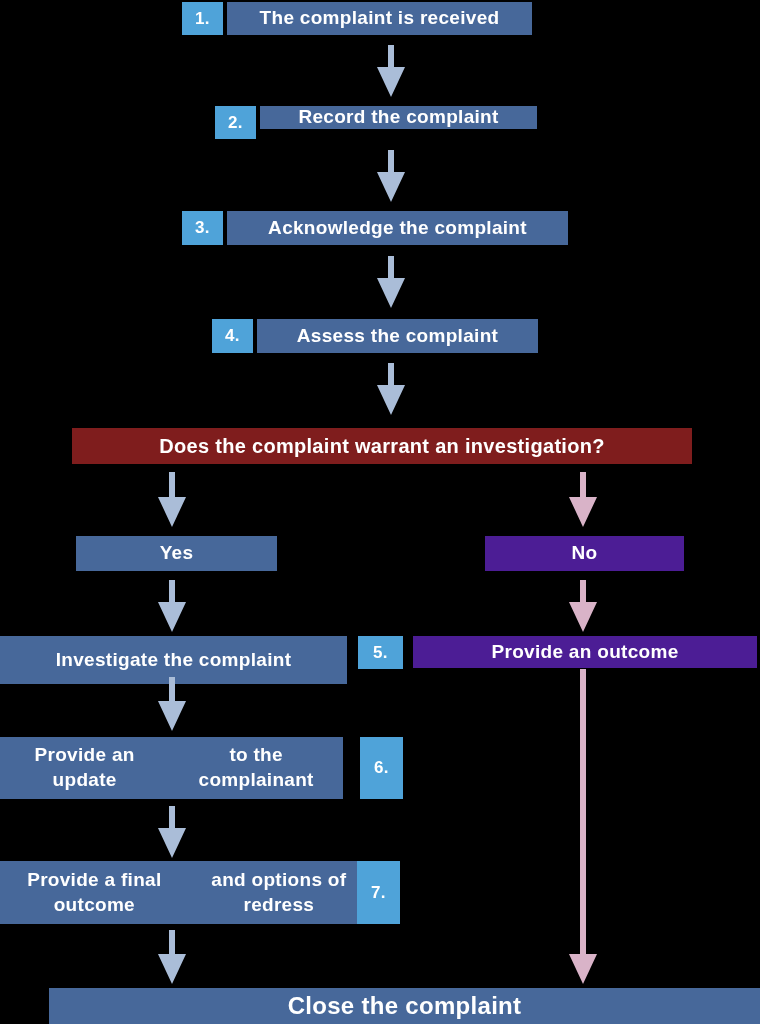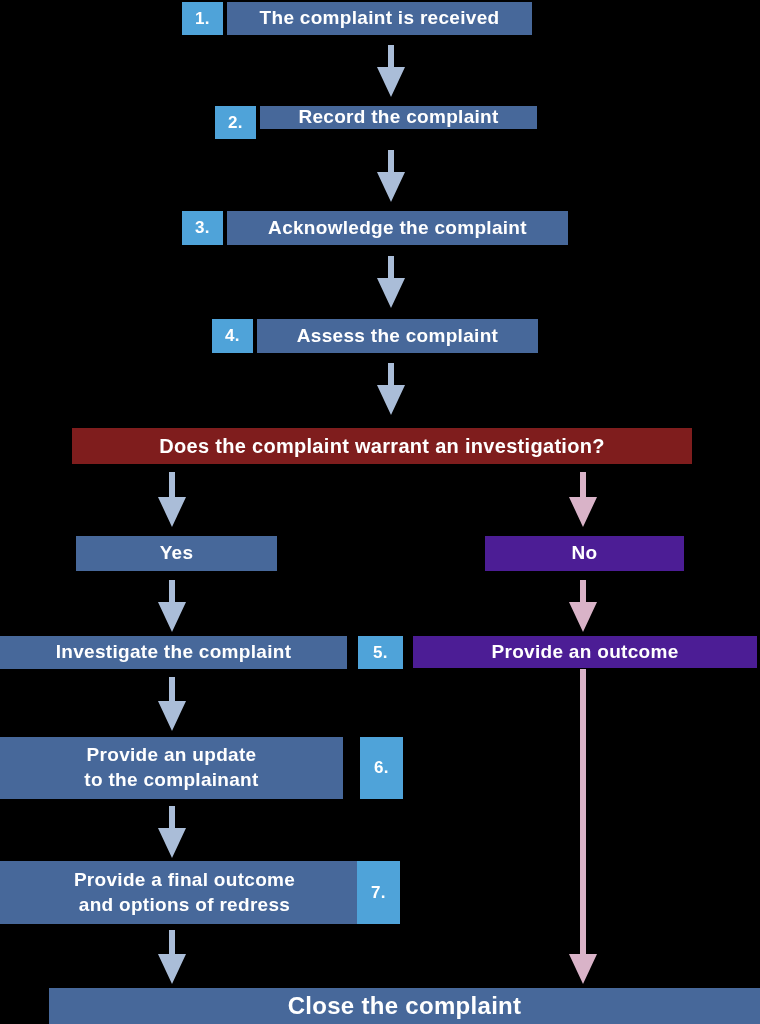--- a/index.html
+++ b/index.html
@@ -101,41 +101,41 @@
 
   <div class="arrow blue-arrow" style="left:158px;top:580px;height:52px">
       <div class="stem"></div>
       <div class="head"></div>
     </div>
   <div class="arrow pink-arrow" style="left:569px;top:580px;height:52px">
       <div class="stem"></div>
       <div class="head"></div>
     </div>
 
-  <div class="node blue" style="left:0;top:636px;width:347px;height:33px">Investigate the complaint</div>
+  <div class="node blue" style="left:0;top:636px;width:347px;height:48px">Investigate the complaint</div>
   <div class="badge" style="left:358px;top:636px;width:45px;height:33px">5.</div>
   <div class="node maroon" style="left:413px;top:636px;width:344px;height:32px">Provide an outcome</div>
 
   <div class="arrow blue-arrow" style="left:158px;top:677px;height:54px">
       <div class="stem"></div>
       <div class="head"></div>
     </div>
 
-  <div class="node blue" style="left:0;top:737px;width:343px;height:62px;flex-direction:column">
+  <div class="node blue" style="left:0;top:737px;width:343px;height:62px;">
     <span>Provide an update</span>
     <span>to the complainant</span>
   </div>
   <div class="badge" style="left:360px;top:737px;width:43px;height:62px">6.</div>
 
   <div class="arrow blue-arrow" style="left:158px;top:806px;height:52px">
       <div class="stem"></div>
       <div class="head"></div>
     </div>
 
-  <div class="node blue" style="left:0;top:861px;width:369px;height:63px;flex-direction:column">
+  <div class="node blue" style="left:0;top:861px;width:369px;height:63px;flex-direction:row">
     <span>Provide a final outcome</span>
     <span>and options of redress</span>
   </div>
   <div class="badge" style="left:357px;top:861px;width:43px;height:63px">7.</div>
 
   <div class="arrow blue-arrow" style="left:158px;top:930px;height:54px">
       <div class="stem"></div>
       <div class="head"></div>
     </div>
 

